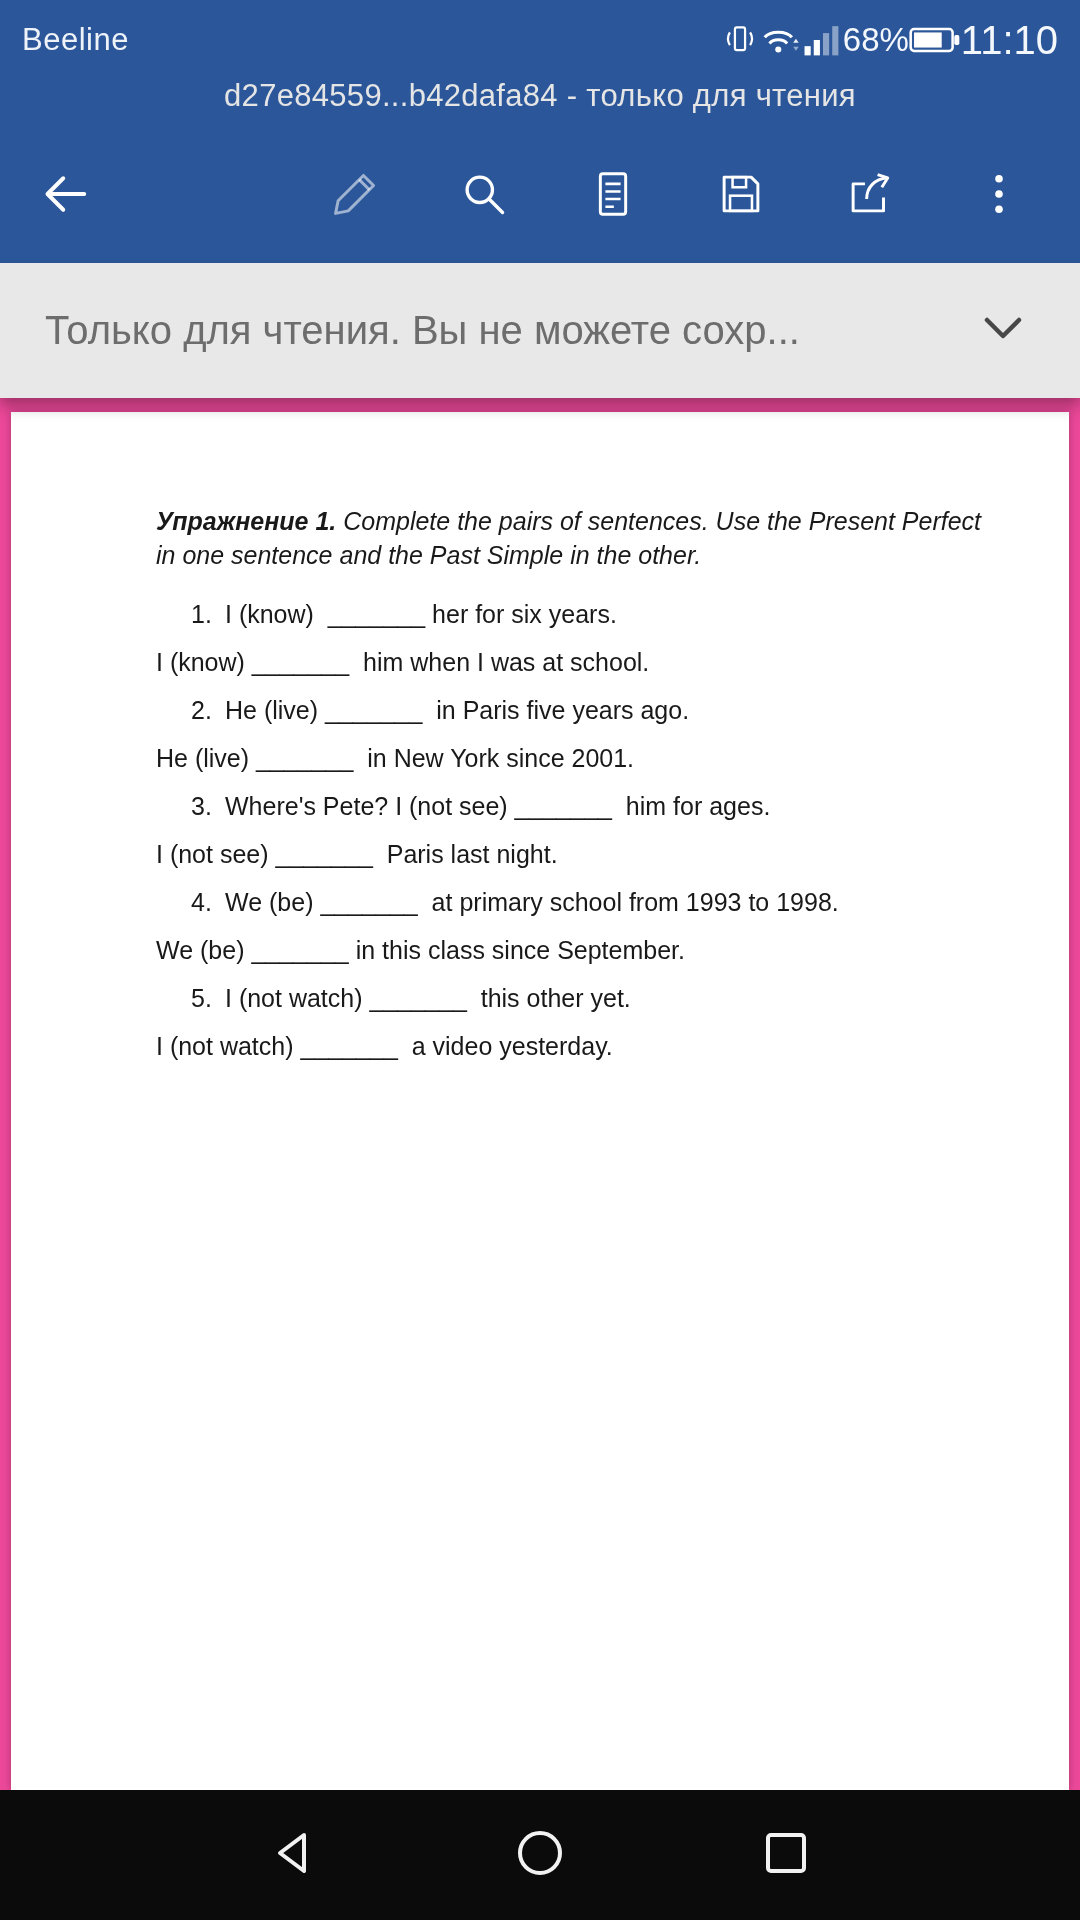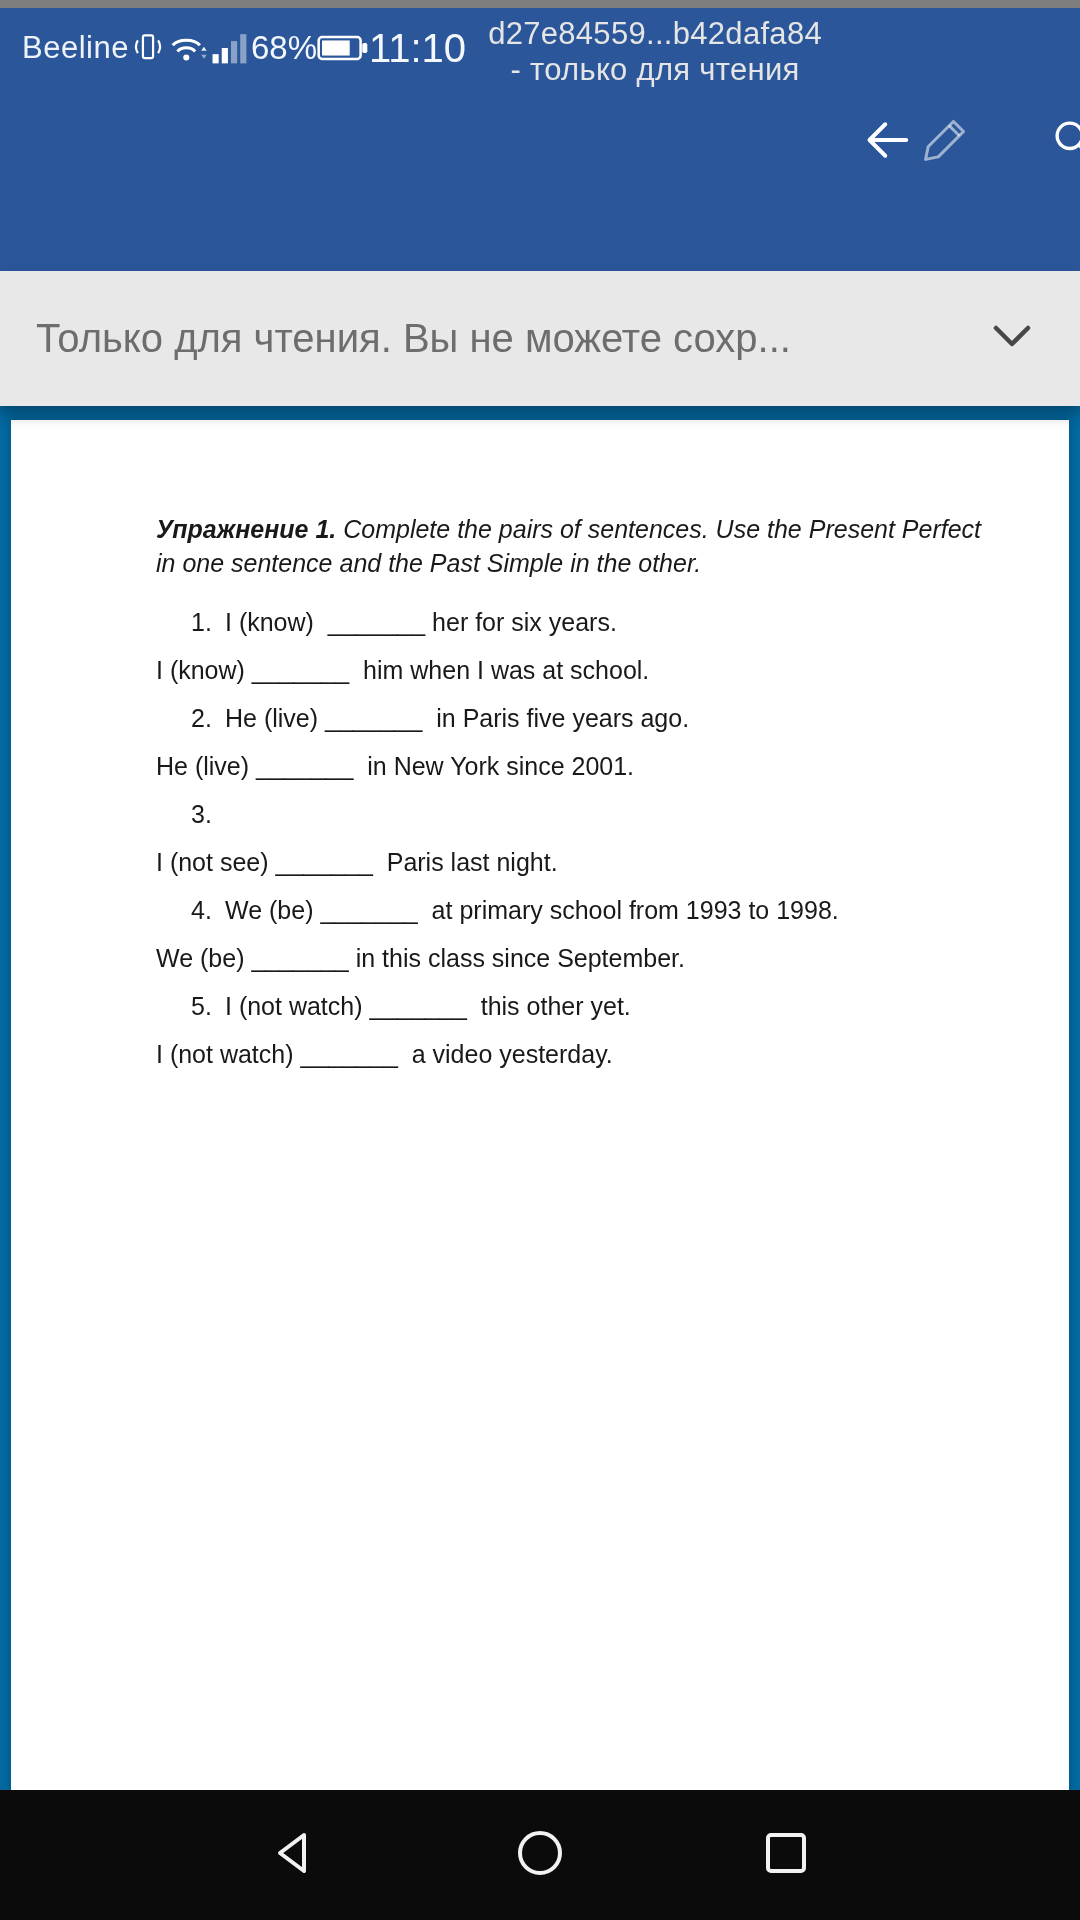--- a/index.html
+++ b/index.html
@@ -1,43 +1,43 @@
 <!DOCTYPE html>
 <html><head>
 <meta charset="utf-8">
 <style>
   * { margin:0; padding:0; box-sizing:border-box; }
   html,body { width:1080px; height:1920px; }
   body { font-family:"Liberation Sans", sans-serif; background:#7d7d7d; }
   .screen { width:1080px; height:1920px; display:flex; flex-direction:column; overflow:hidden; }
 
   
-  .app-header { background:#2b579a; height:263px; flex:0 0 auto; display:flex; color:#fff;margin-top:8px; }
+  .app-header { background:#2b579a; height:263px; flex:0 0 auto; display:flex; flex-direction:column; color:#fff; }
   .status-row { height:70px; display:flex; align-items:center; justify-content:space-between; padding:10px 22px 0 22px; }
   .carrier { font-size:31px; color:#eef2f9; letter-spacing:0.5px; }
   .status-right { display:flex; align-items:center; }
   .status-right svg { display:block; }
   .status-text { font-size:33px; color:#f4f7fc; }
   .time-text { font-size:40px; }
 
   .title-row { height:46px; margin-top:8px; text-align:center; font-size:31px; color:#e5e5e5; letter-spacing:0.3px; }
 
   .toolbar { flex:1; display:flex; align-items:center; padding-left:36px; }
   .tb-btn { width:58px; height:58px; display:flex; align-items:center; justify-content:center; }
   .icon-group { display:flex; justify-content:space-between; width:702px; margin-left:auto; margin-right:52px; }
   .tb-btn svg { display:block; }
 
   
   .readonly-banner { background:#e8e8e8; height:135px; flex:0 0 auto; display:flex; align-items:center;
-                     padding:0 36px; box-shadow:0 8px 14px rgba(0,0,0,0.32); position:relative; z-index:5; }
+                     padding:0 45px; box-shadow:0 8px 14px rgba(0,0,0,0.32); position:relative; z-index:5; }
   .readonly-text { flex:1; font-size:40px; color:#6d6d6d; white-space:nowrap; overflow:hidden; }
   .banner-chevron { flex:0 0 auto; padding:10px; }
 
   
-  .doc-area { flex:1; background:#0369a1; padding:14px 11px 0 11px; overflow:hidden; }
+  .doc-area { flex:1; background:#ec4899; padding:14px 11px 0 11px; overflow:hidden; }
   .doc-page { background:#ffffff; width:100%; height:100%; box-shadow:0 0 8px rgba(0,0,0,0.25);
               padding:92px 85px 0 145px; color:#191919; }
   .doc-heading { font-size:25px; line-height:34px; margin-bottom:18px; font-style:italic; }
   .doc-heading .bold-it { font-weight:bold; }
   .doc-heading span { white-space:pre-wrap; }
   .doc-item .line { min-height:48px; display:flex; align-items:center; font-size:25px; }
   .doc-item .line .txt { white-space:pre-wrap; }
   .doc-item .line.numbered { padding-left:35px; }
   .doc-item .num { display:inline-block; width:34px; flex:0 0 auto; }
 
@@ -188,20 +188,21 @@
           <span class="txt">He (live) _______  in Paris five years ago.</span>
         </div>
         <div class="line">
           <span class="txt">He (live) _______  in New York since 2001.</span>
         </div>
       </div>
 
       <div class="doc-item">
         <div class="line numbered">
           <span class="num">3.</span>
+          <span class="txt">Where's Pete? I (not see) _______  him for ages.</span>
         </div>
         <div class="line">
           <span class="txt">I (not see) _______  Paris last night.</span>
         </div>
       </div>
 
       <div class="doc-item">
         <div class="line numbered">
           <span class="num">4.</span>
           <span class="txt">We (be) _______  at primary school from 1993 to 1998.</span>

